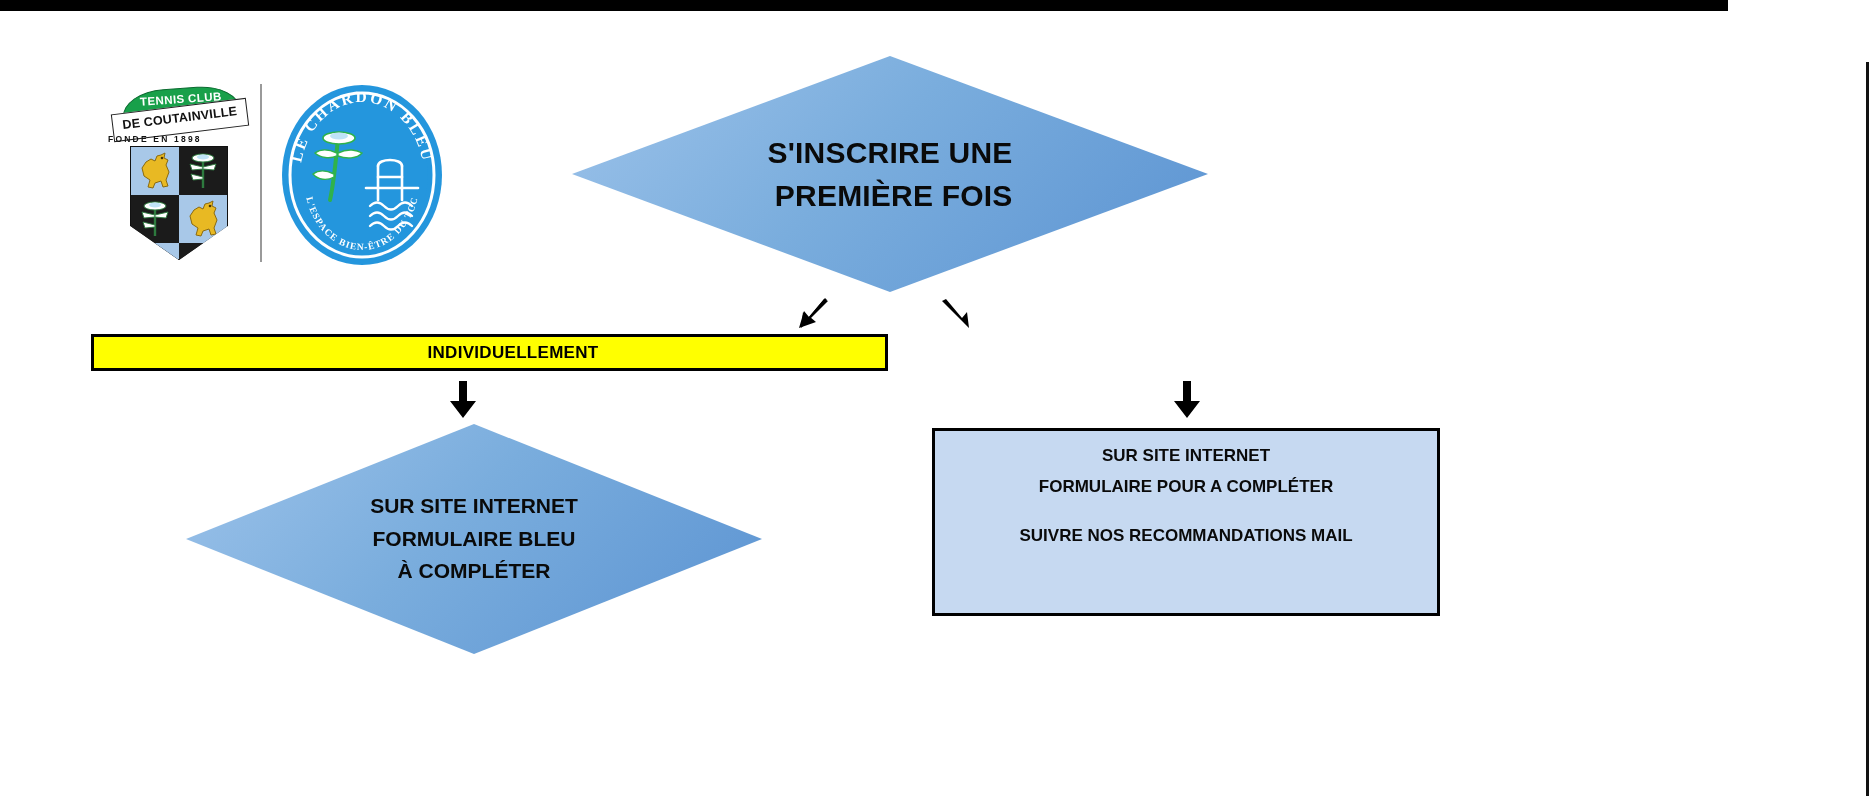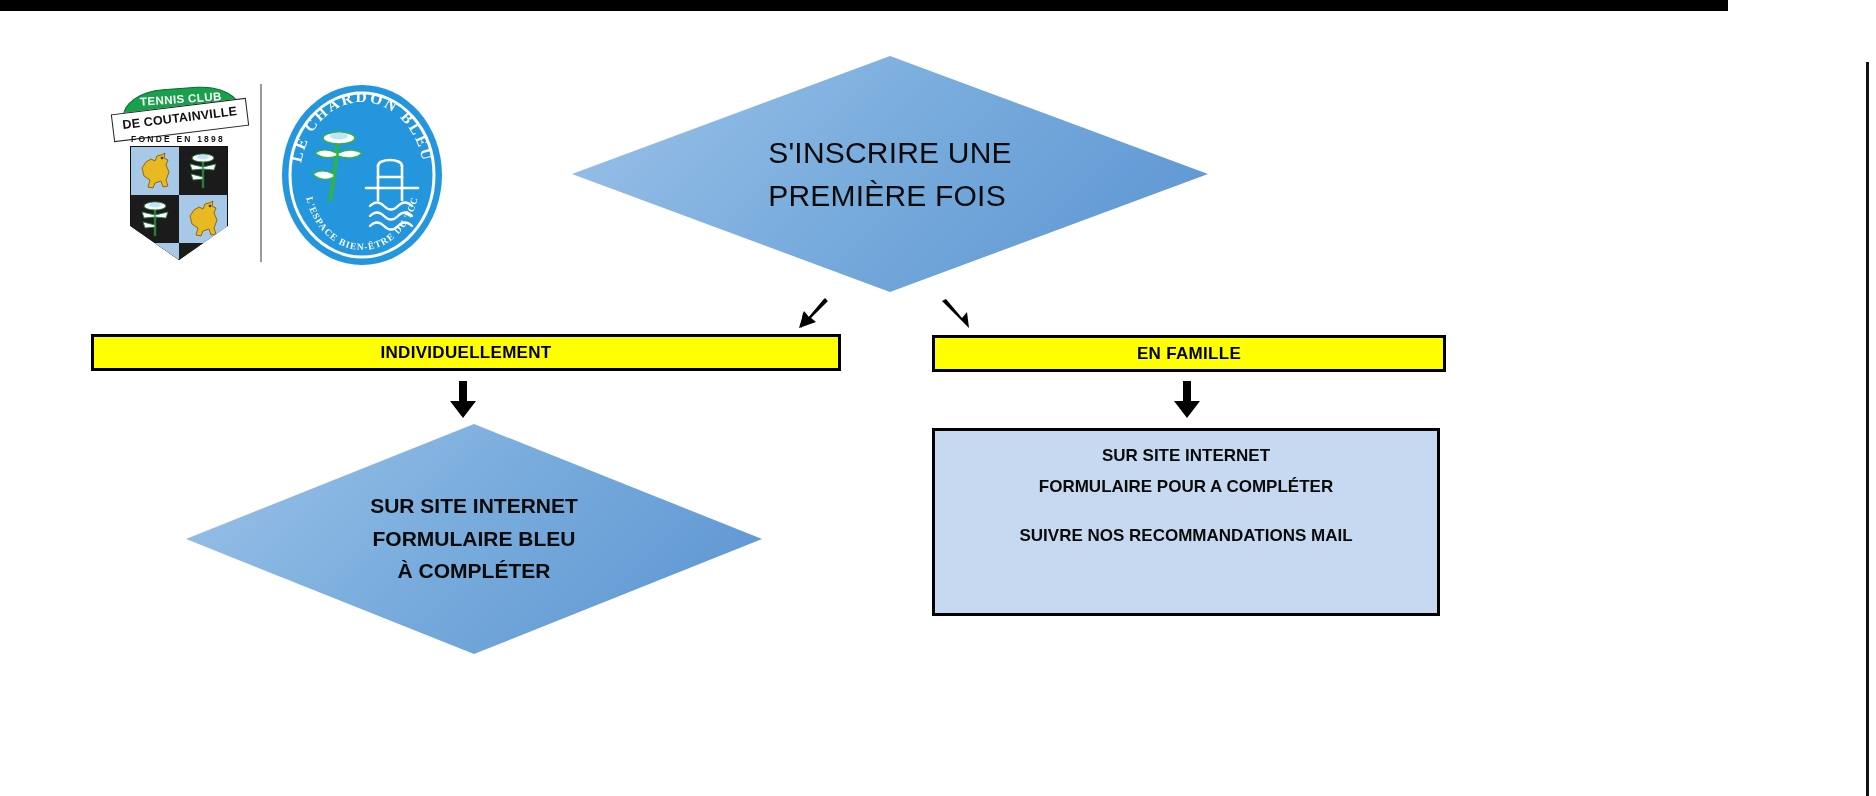--- a/index.html
+++ b/index.html
@@ -39,21 +39,21 @@
   .crest-banner-white{
     position:absolute;left:4px;top:28px;width:134px;height:26px;
     background:#fff;border:1.4px solid #222;
     transform:rotate(-7deg);
   }
   .crest-banner-white span{
     position:absolute;left:0;right:0;top:4px;text-align:center;
     color:#111;font-size:12.5px;font-weight:bold;letter-spacing:.2px;
   }
   .crest-founded{
-    position:absolute;left:0;right:0;top:56px;text-align:center;
+    position:absolute;left:0;right:0;top:56px;
     font-size:8.5px;letter-spacing:2.2px;color:#111;font-weight:bold;
   }
   .crest-shield{
     position:absolute;left:22px;top:68px;width:96px;height:112px;
     background:#1b1b1b;
     border:1px solid #111;
     overflow:hidden;
     clip-path:polygon(0 0,100% 0,100% 70%,50% 100%,0 70%);
   }
   .q{position:absolute;width:48px;height:48px;display:flex;align-items:center;justify-content:center;}
@@ -75,33 +75,33 @@
   
   .diamond{
     position:absolute;
     background:linear-gradient(135deg,#9dc3ea 0%,#7aaddd 45%,#5b93d2 100%);
     filter:drop-shadow(3px 4px 3px rgba(0,0,0,.32));
     clip-path:polygon(50% 0,100% 50%,50% 100%,0 50%);
     display:flex;align-items:center;justify-content:center;
   }
   .diamond-top{left:572px;top:56px;width:636px;height:236px;}
   .diamond-top .dtext{
-    color:#0a0a0a;font-size:30px;font-weight:normal;line-height:1.45;
-    text-align:left;letter-spacing:.2px;white-space:pre-line;
+    color:#0a0a0a;font-size:30px;font-weight:bold;line-height:1.45;
+    text-align:right;letter-spacing:.2px;white-space:pre-line;
   }
   .diamond-bottom{left:186px;top:424px;width:576px;height:230px;}
   .diamond-bottom .dtext{
     color:#0a0a0a;font-size:21px;font-weight:bold;line-height:1.55;
     text-align:center;white-space:pre-line;
   }
 
   
   .ybar{
     position:absolute;background:#ffff00;border:3px solid #000;
-    display:flex;align-items:center;justify-content:center;
+    display:flex;align-items:center;justify-content:center;padding-left:47px;
   }
   .ybar span{color:#000;font-size:17px;font-weight:bold;letter-spacing:.3px;}
   .ybar-left{left:91px;top:334px;width:744px;height:31px;}
   .ybar-right{left:932px;top:335px;width:508px;height:31px;}
 
   
   .infobox{
     position:absolute;left:932px;top:428px;width:508px;height:188px;
     background:#c6d9f1;border:3px solid #000;
     display:flex;flex-direction:column;align-items:center;justify-content:flex-start;
@@ -232,23 +232,20 @@
   </div>
   <div class="arrow" style="left:936px;top:298px;">
     <svg width="40" height="34" viewBox="0 0 40 34">
       <path d="M6 3 L27 24 L33 30 L31 14 L26 20 L10 1 Z" fill="#000"></path>
     </svg>
   </div>
 
   <div class="ybar ybar-left">
     <span>INDIVIDUELLEMENT</span>
   </div>
-  <div class="ybar ybar-right">
-    <span>EN FAMILLE</span>
-  </div>
 
   <div class="arrow" style="left:447px;top:381px;">
     <svg width="32" height="38" viewBox="0 0 32 38">
       <path d="M12 0 L20 0 L20 20 L29 20 L16 37 L3 20 L12 20 Z" fill="#000"></path>
     </svg>
   </div>
   <div class="arrow" style="left:1171px;top:381px;">
     <svg width="32" height="38" viewBox="0 0 32 38">
       <path d="M12 0 L20 0 L20 20 L29 20 L16 37 L3 20 L12 20 Z" fill="#000"></path>
     </svg>

